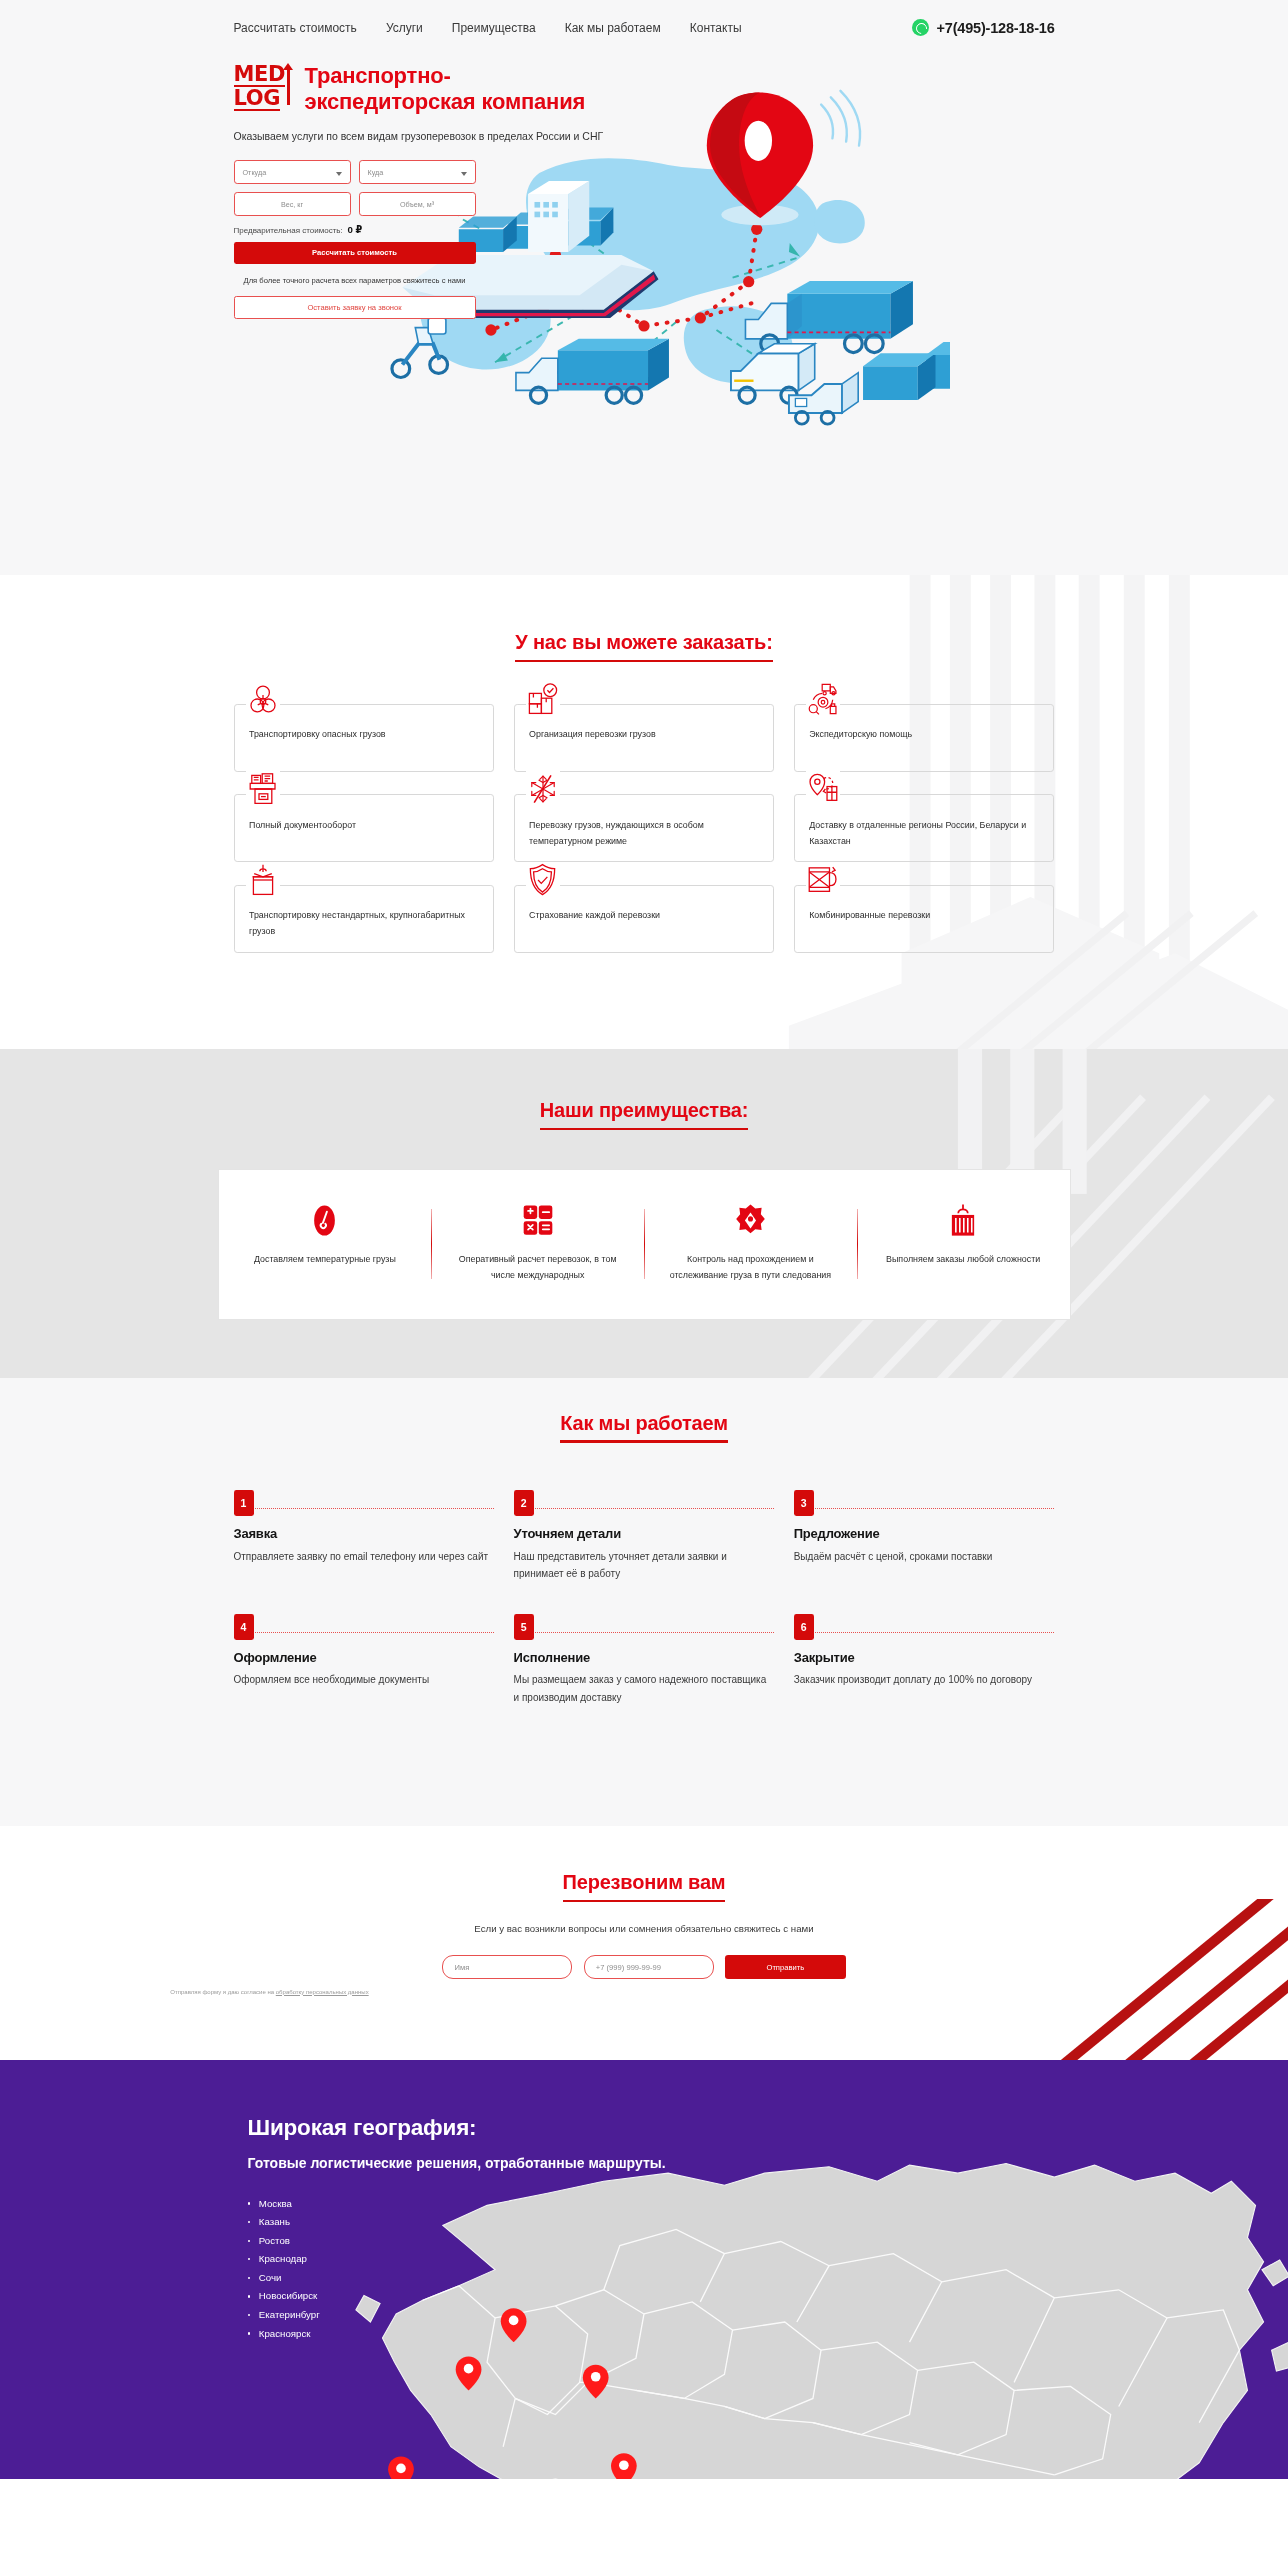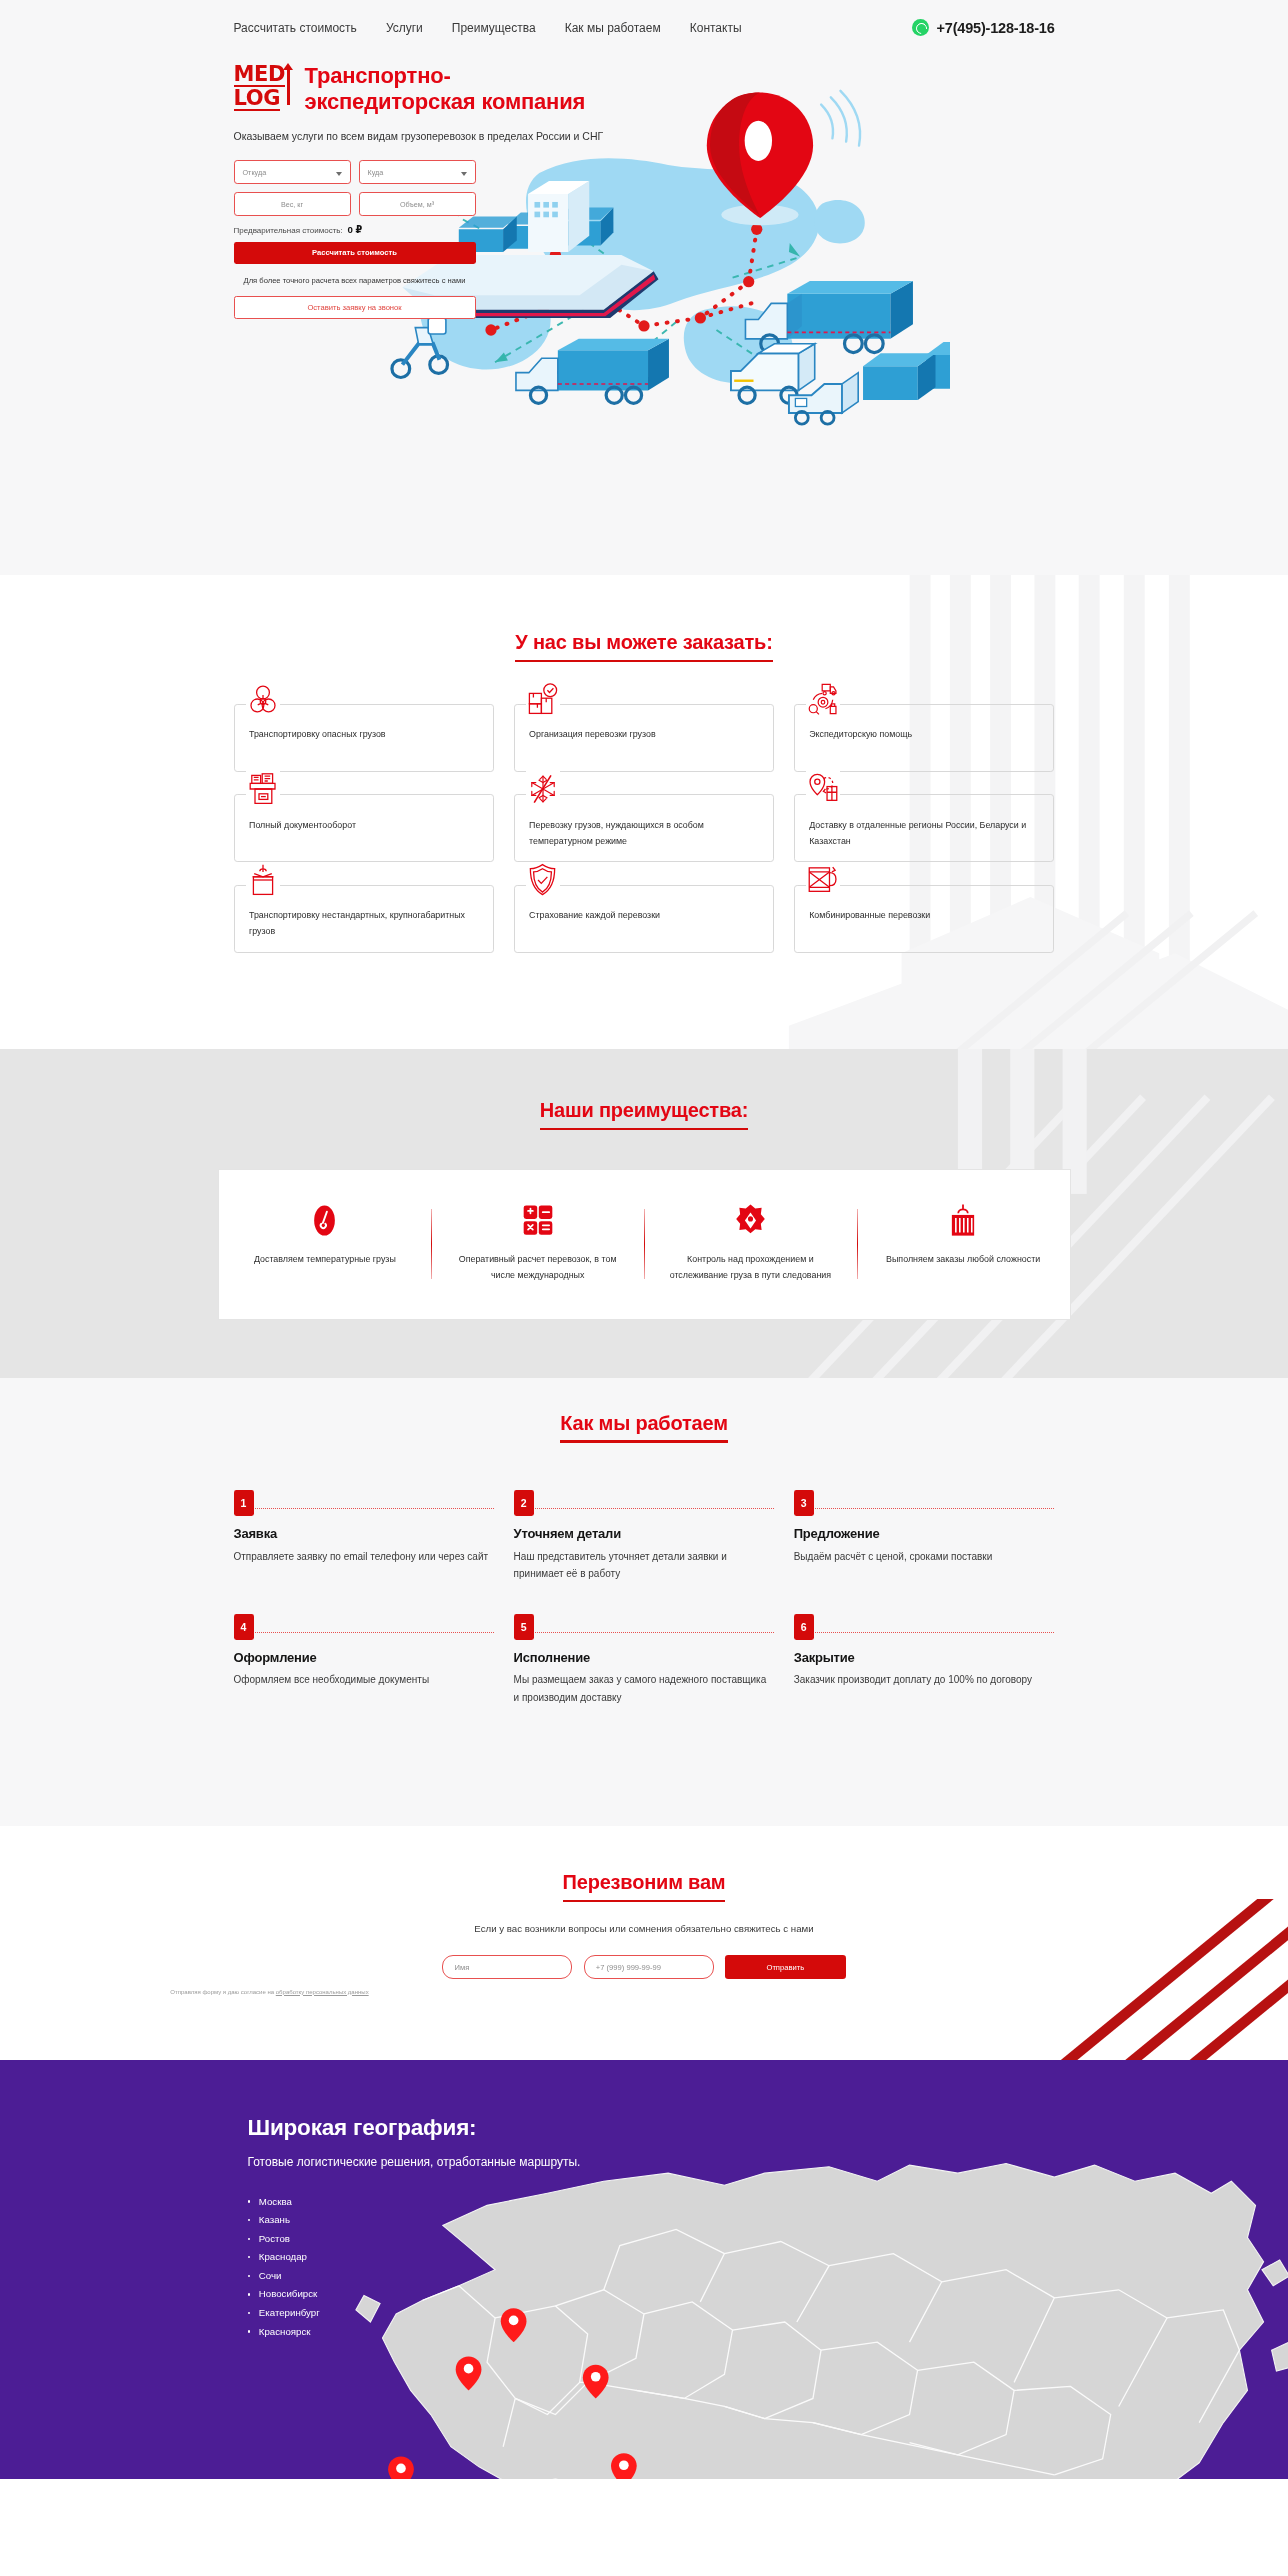--- a/index.html
+++ b/index.html
@@ -189,21 +189,21 @@
   }
   .cb-fine-pos { display: flex; justify-content: center; }
   .cb-fine-pos > div { width: 201px; margin-left: 169px; }
   .cb-fine a { color: #9a9a9a; }
   .stripes { position: absolute; right: 0; bottom: 0; width: 266px; height: 161px; z-index: 1; }
 
   
   .geo { position: relative; background: #4c1d95; min-height: 419px; overflow: hidden; padding-left: 28px; }
   .geo-inner { width: 821px; margin: 0 auto; position: relative; padding-top: 55px; z-index: 3; }
   .geo-title { color: #fff; font-size: 22.5px; font-weight: bold; letter-spacing: -0.2px; }
-  .geo-sub { color: #fff; font-size: 12px; margin-top: 13.7px; }
+  .geo-sub { color: #fff; font-size: 14px; margin-top: 13.7px; font-weight: bold; }
   .geo-list { margin-top: 27px; list-style: none; }
   .geo-list li {
     color: #fff; font-size: 9.7px; margin-bottom: 7.6px;
     padding-left: 11.3px; position: relative;
   }
   .geo-list li:before {
     content: ""; position: absolute; left: 0; top: 4.8px;
     width: 2.4px; height: 2.4px; border-radius: 50%; background: #fff;
   }
   .geomap { position: absolute; left: 346px; top: 89px; width: 950px; height: 346px; z-index: 1; }

